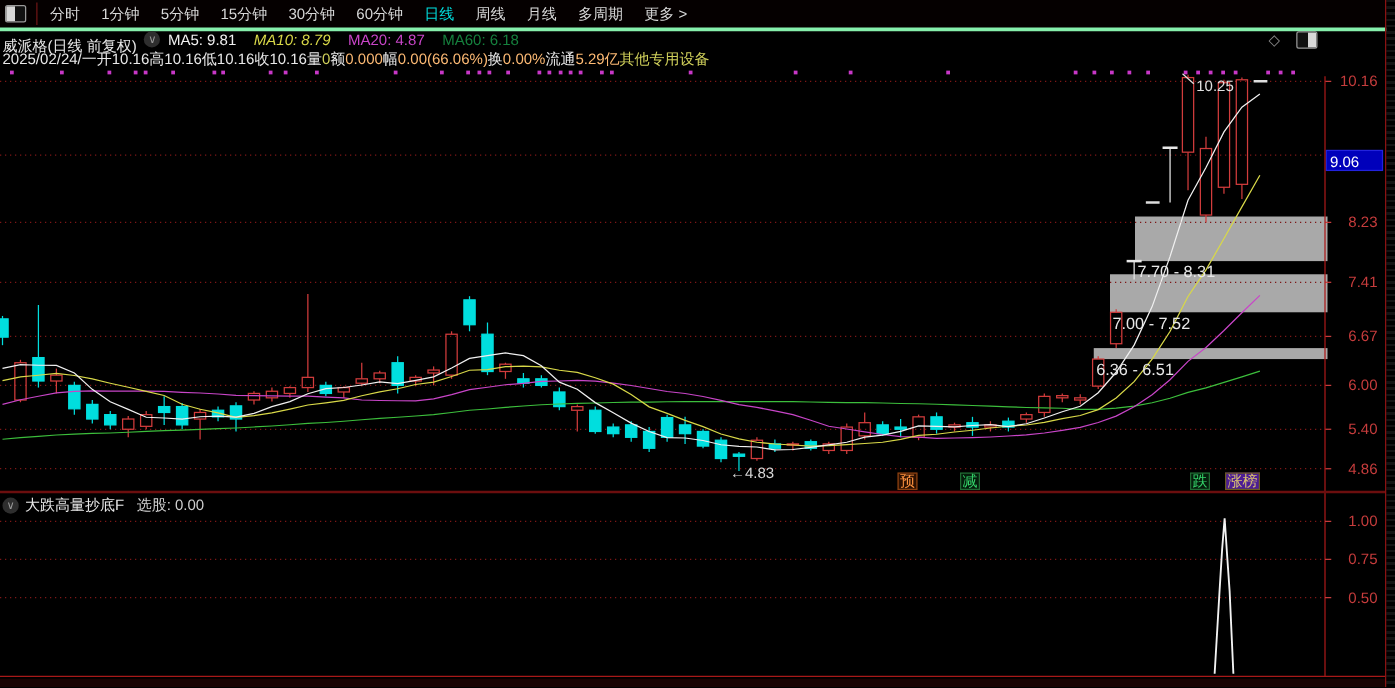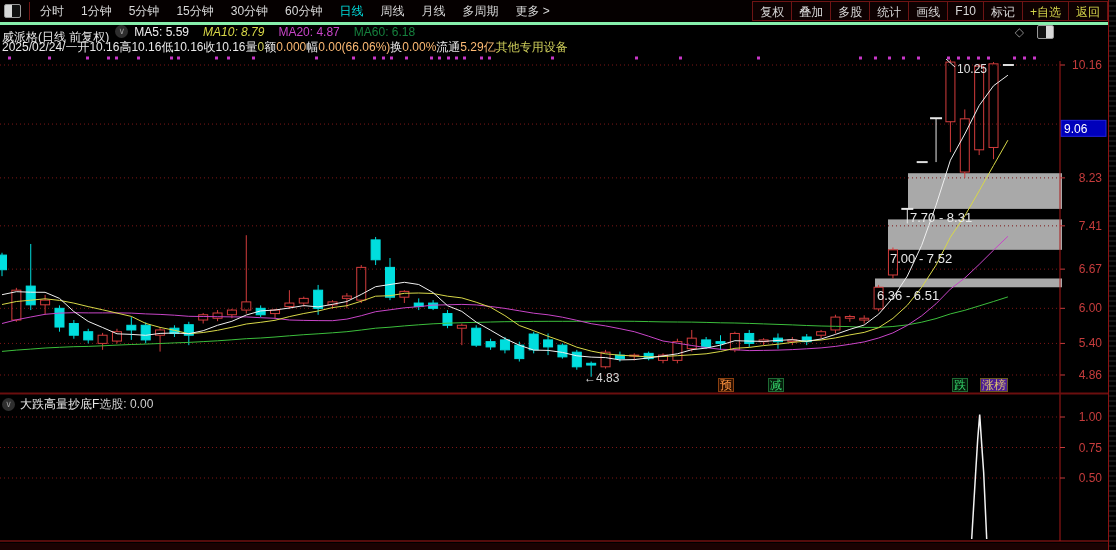--- a/index.html
+++ b/index.html
@@ -38,21 +38,21 @@
   
   .chart-wrap{position:absolute;top:55px;left:0;width:1116px;height:495px;}
   svg{position:absolute;top:0;left:0;}
   .tag{position:absolute;font-size:12px;line-height:12px;padding:0 1px;border:1px solid;}
   .tag.orange{color:#ff9440;background:#2c1000;border-color:#8a4010;}
   .tag.green{color:#35d36a;background:#041d0b;border-color:#1f6a33;}
   .tag.khaki{color:#d8c070;background:#4c1d95;border-color:#6a5a20;}
   .sub-header{position:absolute;left:0;top:341px;height:16px;display:flex;align-items:center;
               font-size:12px;color:#e8e8e8;}
   .sub-header .circ{margin:0 5px 0 2px;}
-  .sub-val{color:#cfcfcf;}
+  .sub-val{color:#cfcfcf;margin-left:10px;}
   
   .edge-strip{position:absolute;top:0;right:0;width:7px;height:550px;border-left:1px solid #8a1212;
       background:repeating-linear-gradient(180deg,#141414 0 2px,#000 2px 5px);}
 </style>
 </head>
 <body>
 
 <div class="app">
 
   <div class="row1">
@@ -65,38 +65,27 @@
         <span class="item">15分钟</span>
         <span class="item">30分钟</span>
         <span class="item">60分钟</span>
         <span class="item active">日线</span>
         <span class="item">周线</span>
         <span class="item">月线</span>
         <span class="item">多周期</span>
         <span class="item">更多 &gt;</span>
       </div>
     <div class="spacer"></div>
-    <div class="btns" id="btns-right">
-        <span class="btn">复权</span>
-        <span class="btn">叠加</span>
-        <span class="btn">多股</span>
-        <span class="btn">统计</span>
-        <span class="btn">画线</span>
-        <span class="btn">F10</span>
-        <span class="btn">标记</span>
-        <span class="btn yellow">+自选</span>
-        <span class="btn yellow">返回</span>
-      </div>
   </div>
 
   <div class="row2">
     <span class="title">威派格(日线 前复权)</span>
     <span class="circ">∨</span>
     <span class="malegend" id="ma-legend">
-        <span style="color: rgb(240, 240, 240);">MA5: 5.59</span>
+        <span style="color: rgb(240, 240, 240);">MA5: 9.81</span>
         <span style="color: rgb(216, 216, 72); font-style: italic;">MA10: 8.79</span>
         <span style="color: rgb(200, 69, 200);">MA20: 4.87</span>
         <span style="color: #15803d;">MA60: 6.18</span>
       </span>
     <span class="r2icons">
       <span class="diamond">◇</span>
       <span class="pane-icon right"></span>
     </span>
   </div>
 

